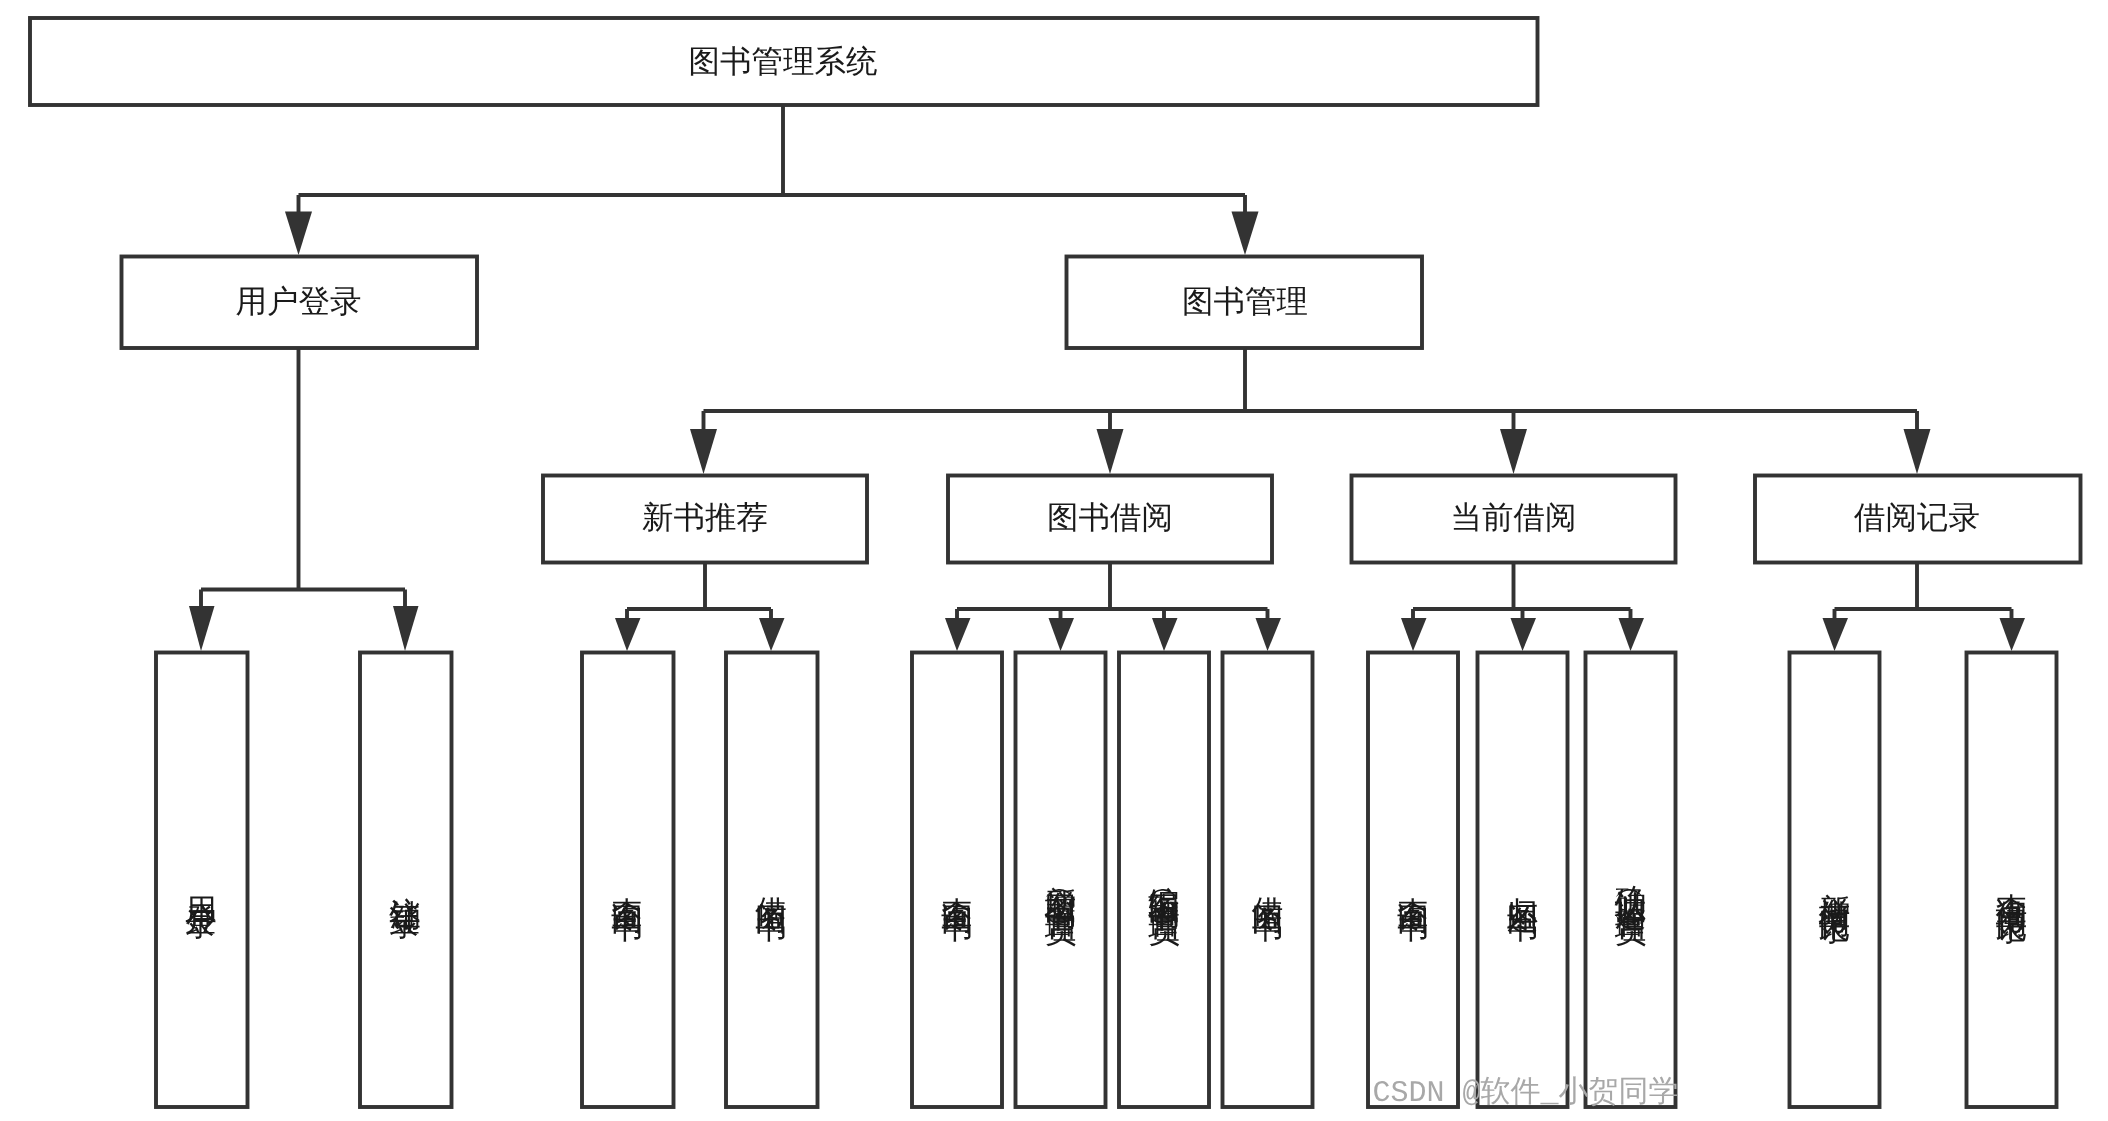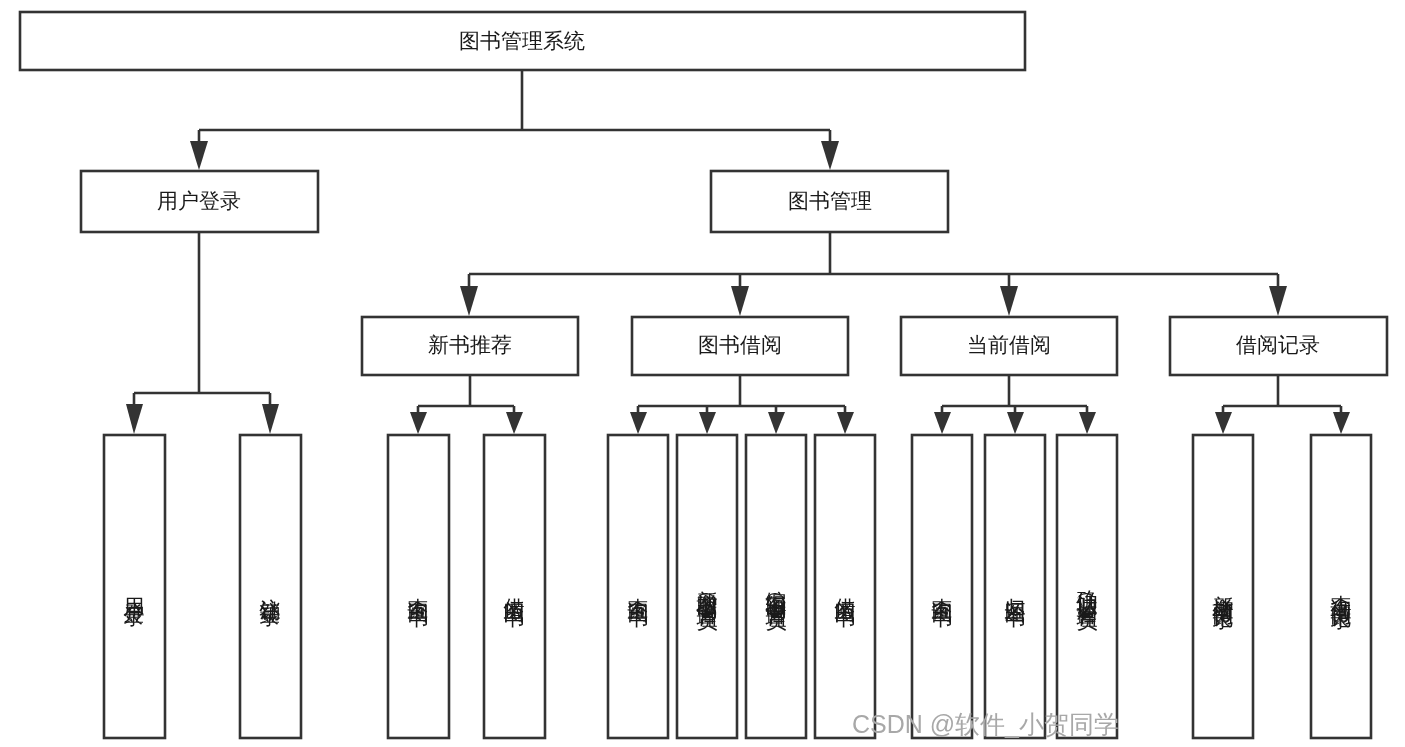--- a/index.html
+++ b/index.html
@@ -57,22 +57,22 @@
     writing-mode: vertical-rl;
     text-orientation: upright;
     letter-spacing: 3px;
     text-anchor: middle;
     dominant-baseline: central;
   }
   .watermark {
     position: absolute;
     right: 12px;
     bottom: 6px;
-    font-family: Liberation Sans, sans-serif;
-    font-size: 25px;
+    font-family: Liberation Mono, monospace;
+    font-size: 20px;
     color: #a8a8a8;
     white-space: nowrap;
     pointer-events: none;
     user-select: none;
   }
 </style>
 </head>
 <body>
 
 <div id="diagram-root">

